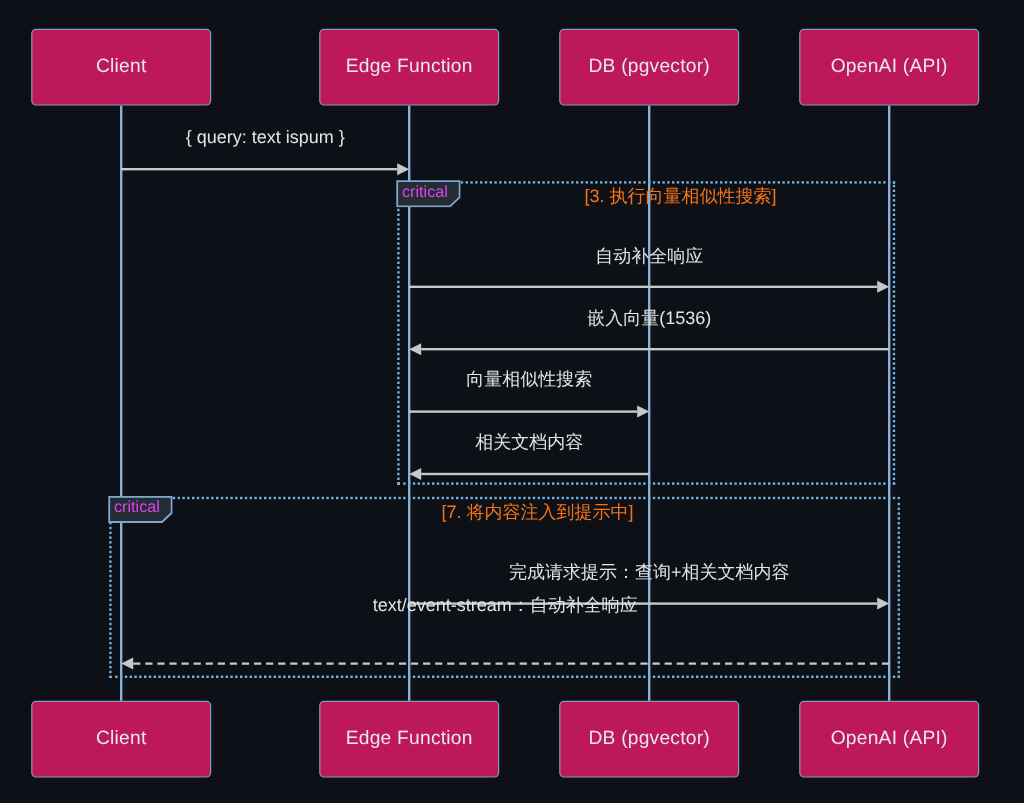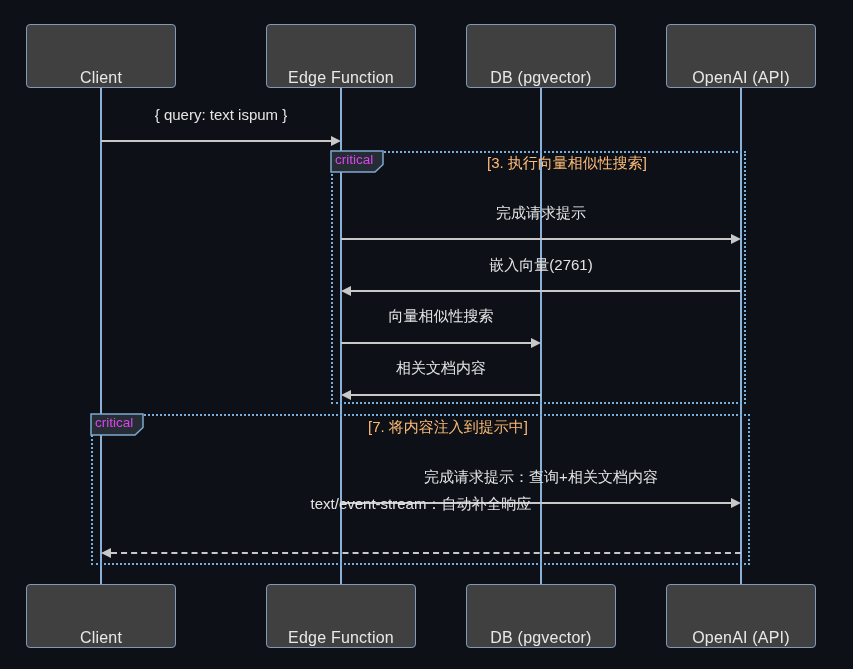--- a/index.html
+++ b/index.html
@@ -2,22 +2,22 @@
 <html><head>
 <meta charset="utf-8">
 <style>
   html,body{margin:0;padding:0;background:#0d1117;}
   #stage{
     position:relative;width:853px;height:669px;background:#0d1117;
     font-family:"Liberation Sans","DejaVu Sans",sans-serif;overflow:hidden;
   }
   .actor{
     position:absolute;width:150px;height:64px;box-sizing:border-box;
-    background:#404040;border:1.5px solid #7e9cba;border-radius:4px;
-    display:flex;align-items:flex-end;justify-content:center;
+    background:#be185d;border:1.5px solid #7e9cba;border-radius:4px;
+    display:flex;align-items:center;justify-content:center;
     color:#e8e8e8;font-size:16px;letter-spacing:.2px;
   }
   .lifeline{position:absolute;width:2px;background:#8ab0d8;}
   .msg-label{
     position:absolute;color:#e4e4e4;font-size:15px;white-space:nowrap;
     transform:translateX(-50%);text-align:center;
   }
   .msg-line{position:absolute;height:2px;background:#c8c8c8;}
   .msg-line-dashed{position:absolute;height:0;border-top:2px dashed #c8c8c8;}
   .head-right{
@@ -32,21 +32,21 @@
   }
   .block{
     position:absolute;box-sizing:border-box;
     border:2px dotted #76aede;background:transparent;
   }
   .block-tab{position:absolute;width:54px;height:23px;}
   .block-tab-text{
     position:absolute;left:5px;top:2px;color:#d946ef;font-size:13.5px;
   }
   .block-title{
-    position:absolute;color:#fdba74;font-size:15px;white-space:nowrap;
+    position:absolute;color:#f97316;font-size:15px;white-space:nowrap;
     transform:translateX(-50%);
   }
 </style>
 </head>
 <body>
 
 <div id="stage">
 
   <div class="lifeline" style="left:100px;top:88px;height:496px;"></div>
   <div class="lifeline" style="left:340px;top:88px;height:496px;"></div>
@@ -68,25 +68,25 @@
       <polygon points="1,1 53,1 53,14.5 45,22 1,22" fill="#262c33" stroke="#7fa8cf" stroke-width="1.5"></polygon>
     </svg>
     <span class="block-tab-text">critical</span>
   </div>
   <div class="block-title" style="left:448px;top:418px;">[7. 将内容注入到提示中]</div>
 
   <div class="msg-label" style="left:221px;top:106px;">{ query: text ispum }</div>
   <div class="msg-line" style="left:101px;top:140px;width:230px;"></div>
   <div class="head-right" style="left:331px;top:136px;"></div>
 
-  <div class="msg-label" style="left:541px;top:204px;">完成请求提示</div>
+  <div class="msg-label" style="left:541px;top:204px;">自动补全响应</div>
   <div class="msg-line" style="left:341px;top:238px;width:390px;"></div>
   <div class="head-right" style="left:731px;top:234px;"></div>
 
-  <div class="msg-label" style="left:541px;top:256px;">嵌入向量(2761)</div>
+  <div class="msg-label" style="left:541px;top:256px;">嵌入向量(1536)</div>
   <div class="msg-line" style="left:351px;top:290px;width:390px;"></div>
   <div class="head-left" style="left:341px;top:286px;"></div>
 
   <div class="msg-label" style="left:441px;top:307px;">向量相似性搜索</div>
   <div class="msg-line" style="left:341px;top:342px;width:190px;"></div>
   <div class="head-right" style="left:531px;top:338px;"></div>
 
   <div class="msg-label" style="left:441px;top:359px;">相关文档内容</div>
   <div class="msg-line" style="left:351px;top:394px;width:190px;"></div>
   <div class="head-left" style="left:341px;top:390px;"></div>

